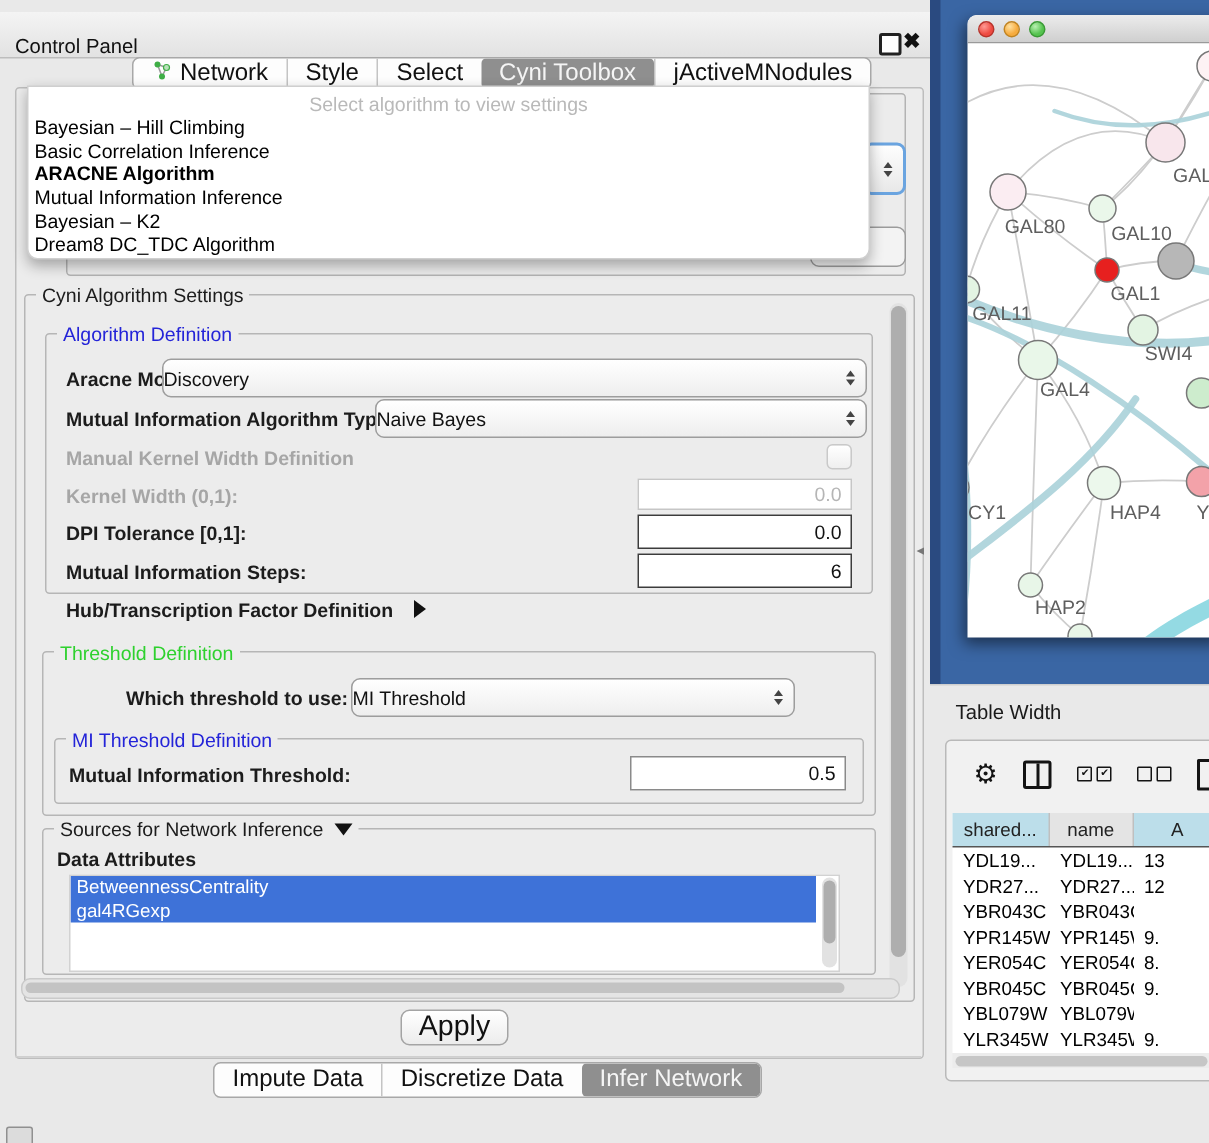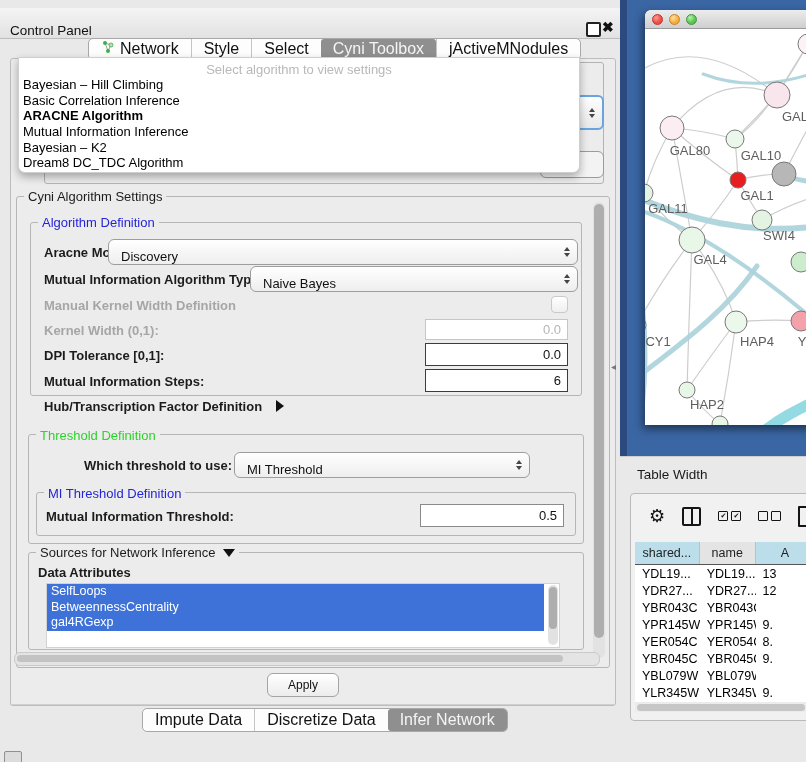--- a/index.html
+++ b/index.html
@@ -26,36 +26,36 @@
   #algo-list{left:4px;top:19px;width:550px;}
   .algo-item{height:15.7px;line-height:15.7px;font-size:13px;color:#000;padding-left:0;white-space:nowrap;}
   .algo-item.bold{font-weight:bold;}
   
   .group{position:absolute;border:1px solid #b6b6b6;border-radius:3px;}
   .group-label{position:absolute;background:#ececec;padding:0 4px;font-size:13px;white-space:nowrap;}
   .blue{color:#2424d8;}
   .green{color:#2ed12e;}
   .lbl{position:absolute;font-size:13px;font-weight:bold;color:#1c1c1c;white-space:nowrap;}
   .lbl.dis{color:#a6a6a6;}
-  .combo{position:absolute;height:26px;background:linear-gradient(#ffffff,#eeeeee);border:1px solid #9d9d9d;border-radius:6px;display:flex;align-items:flex-end;font-size:13px;color:#111;padding-left:12px;box-sizing:border-box;}
+  .combo{position:absolute;height:26px;background:linear-gradient(#ffffff,#eeeeee);border:1px solid #9d9d9d;border-radius:6px;display:flex;align-items:center;font-size:13px;color:#111;box-sizing:border-box;}
   .spin{position:absolute;right:7px;top:50%;transform:translateY(-50%);display:flex;flex-direction:column;gap:2px;align-items:center;}
   .tri-up{width:0;height:0;border-left:3.5px solid transparent;border-right:3.5px solid transparent;border-bottom:4.5px solid #444;}
   .tri-down{width:0;height:0;border-left:3.5px solid transparent;border-right:3.5px solid transparent;border-top:4.5px solid #444;}
   .field{position:absolute;background:#fff;border:1.5px solid #3c3c3c;font-size:13px;display:flex;align-items:center;justify-content:flex-end;padding-right:6px;box-sizing:border-box;color:#111;}
   .field.dis{border:1px solid #c6c6c6;color:#b5b5b5;}
   .checkbox{position:absolute;width:15px;height:15px;border:1.5px solid #c9c9c9;border-radius:4px;background:linear-gradient(#ffffff,#efefef);}
   .tri-right{width:0;height:0;border-top:6px solid transparent;border-bottom:6px solid transparent;border-left:8px solid #111;display:inline-block;}
   .tri-dn-black{width:0;height:0;border-left:6px solid transparent;border-right:6px solid transparent;border-top:8px solid #111;display:inline-block;}
   #attr-list{left:46px;top:583px;width:512px;height:63px;background:#fff;border:1px solid #d2d2d2;overflow:hidden;}
   .attr-item{height:15.7px;line-height:15.7px;background:#3e72d8;color:#fff;font-size:12.5px;padding-left:4px;width:497px;box-sizing:border-box;white-space:nowrap;}
   .vscroll{position:absolute;background:#e2e2e2;border-radius:6px;}
   .vthumb{position:absolute;background:#aeaeae;border-radius:5px;}
   .hscroll{position:absolute;background:#e4e4e4;border:1px solid #cacaca;border-radius:6px;}
   .hthumb{position:absolute;background:#c3c3c3;border-radius:4px;}
-  #apply-btn{left:267px;top:673px;width:70px;height:22px;background:linear-gradient(#ffffff,#ececec);border:1px solid #a4a4a4;border-radius:6px;display:flex;align-items:center;justify-content:center;font-size:12px;color:#111;}
+  #apply-btn{left:267px;top:673px;width:70px;height:22px;background:linear-gradient(#ffffff,#ececec);border:1px solid #a4a4a4;border-radius:6px;display:flex;align-items:center;justify-content:center;font-size:19px;color:#111;}
   #cp-bottom-divider{left:10px;top:704px;width:604px;height:1px;background:#cfcfcf;}
   
   #desktop{left:620px;top:0;width:186px;height:456px;background:#3a66a4;}
   #desktop-edge{left:0;top:0;width:7px;height:456px;background:#2a4a80;}
   #net-window{position:absolute;left:25px;top:10px;width:170px;height:415px;background:#fff;border-radius:6px 0 0 0;box-shadow:-2px 4px 10px rgba(0,0,0,.5);overflow:hidden;}
   #net-titlebar{position:absolute;left:0;top:0;width:100%;height:18px;background:linear-gradient(#ececec,#cfcfcf);border-bottom:1px solid #9a9a9a;border-radius:6px 0 0 0;}
   .tl{position:absolute;top:4px;width:11px;height:11px;border-radius:50%;box-sizing:border-box;}
   #tl-red{left:7px;background:radial-gradient(circle at 35% 30%,#ff9a94,#ee4b42 60%);border:1px solid #b8342c;}
   #tl-yellow{left:24px;background:radial-gradient(circle at 35% 30%,#ffe1a0,#f6ab3e 60%);border:1px solid #c08422;}
   #tl-green{left:41px;background:radial-gradient(circle at 35% 30%,#b9f0b2,#55c34f 60%);border:1px solid #3a9a35;}
@@ -197,21 +197,20 @@
   </div>
   <div class="group" style="left:36px;top:492px;width:538px;height:42px;"></div>
   <div class="group-label blue" style="left:44px;top:486px;">MI Threshold Definition</div>
   <div class="lbl" style="left:46px;top:509px;">Mutual Information Threshold:</div>
   <div class="field" style="left:420px;top:504px;width:144px;height:23px;border-width:1px;border-color:#8a8a8a;">0.5</div>
 
   <div class="group" style="left:28px;top:552px;width:554px;height:96px;"></div>
   <div class="group-label" style="left:36px;top:545px;"><span>Sources for Network Inference</span> <span class="tri-dn-black" style="margin-left:4px;"></span></div>
   <div class="lbl" style="left:38px;top:565px;">Data Attributes</div>
   <div class="abs" id="attr-list">
-      <div class="attr-item">SelfLoops</div>
       <div class="attr-item">BetweennessCentrality</div>
       <div class="attr-item">gal4RGexp</div>
     </div>
   <div class="vscroll" style="left:548px;top:585px;width:10px;height:60px;">
     <div class="vthumb" style="left:1px;top:2px;width:8px;height:42px;"></div>
   </div>
   <div class="hscroll" style="left:14px;top:652px;width:584px;height:12px;">
     <div class="hthumb" style="left:2px;top:2px;width:546px;height:7px;"></div>
   </div>
 

